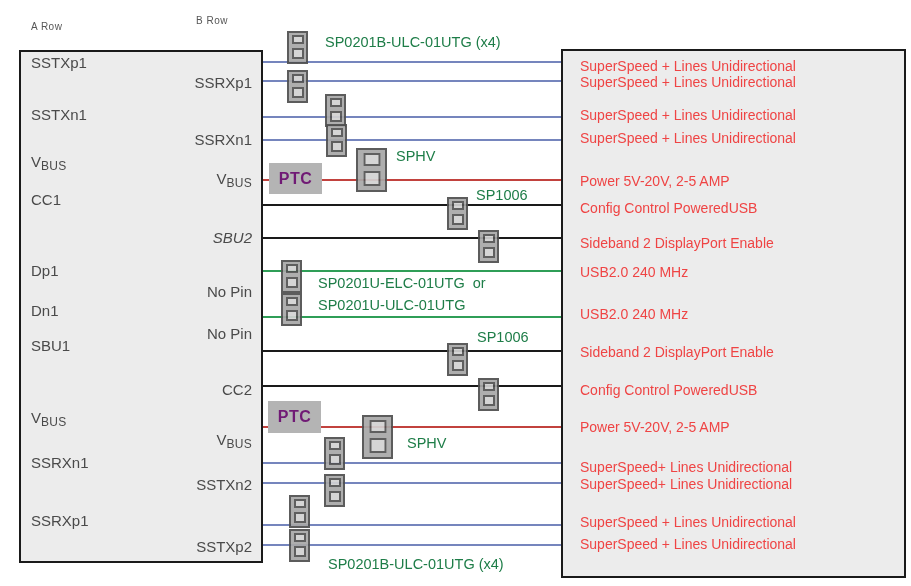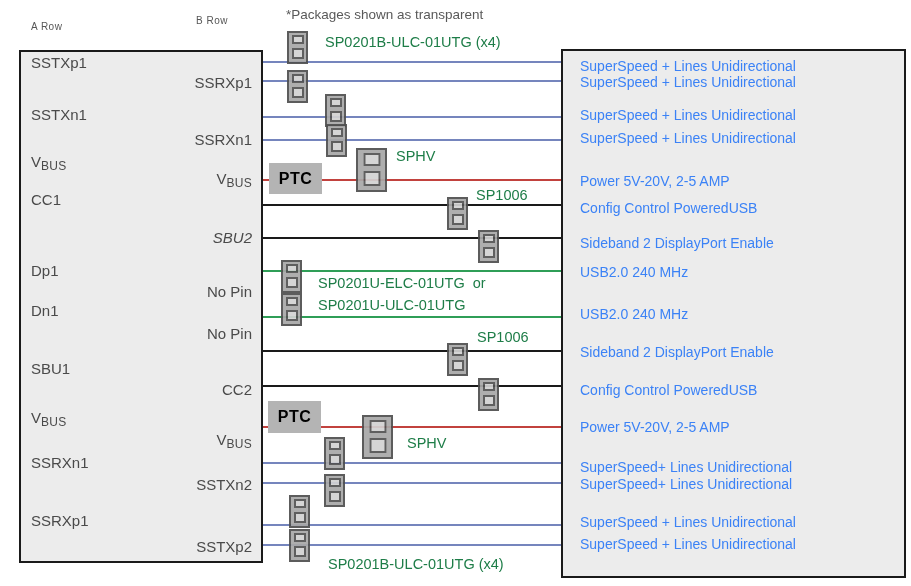--- a/index.html
+++ b/index.html
@@ -16,44 +16,43 @@
     background:#ececec;border:2.5px solid #1a1a1a;box-sizing:border-box;z-index:1;
   }
   .descbox{
     position:absolute;left:561px;top:49px;width:345px;height:529px;
     background:#ececec;border:2.5px solid #1a1a1a;box-sizing:border-box;z-index:1;
   }
   .pin{position:absolute;font-size:15px;color:#4a4a4a;white-space:nowrap;transform:translateY(-50%);z-index:3;text-align:center;}
   .pin.b{text-align:right;}
   .pin sub{font-size:12px;letter-spacing:.3px;vertical-align:-3px;}
   .wire{position:absolute;height:2px;z-index:2;}
-  .desc{position:absolute;font-size:14px;color:#3b82f6;white-space:pre;transform:translateY(-50%);z-index:3;}
+  .desc{position:absolute;font-size:14px;color:#ef4444;white-space:pre;transform:translateY(-50%);z-index:3;}
   .part{position:absolute;font-size:14.5px;color:#1e7d48;white-space:pre;transform:translateY(-50%);z-index:5;}
   .ptc{
-    position:absolute;background:#b4b4b4;color:#000000;font-size:16px;font-weight:bold;
+    position:absolute;background:#b4b4b4;color:#701a75;font-size:16px;font-weight:bold;
     display:flex;align-items:center;justify-content:center;z-index:4;letter-spacing:.5px;
   }
   .pkg{position:absolute;background:#a8a8a8;border:2px solid#4f4f4f;box-sizing:border-box;z-index:4;opacity:.92;}
   .pkg .pad{position:absolute;left:50%;transform:translateX(-50%);background:#d2d2d2;border:2px solid #525252;box-sizing:border-box;}
   .pkg.s{width:21px;height:33px;}
   .pkg.s .pad{width:12px;}
   .pkg.s .pad.t{top:2px;height:9px;}
   .pkg.s .pad.b{bottom:3px;height:11px;}
   .pkg.l{width:31px;height:44px;}
   .pkg.l .pad{width:17px;}
   .pkg.l .pad.t{top:3px;height:13px;}
   .pkg.l .pad.b{bottom:4px;height:15px;}
 </style>
 </head>
 <body>
 
 <div id="stage">
   <div class="hdr" id="aRowHdr">A Row</div>
   <div class="hdr" id="bRowHdr">B Row</div>
-  <div class="note">*Packages shown as transparent</div>
   <div class="pinbox"></div>
   <div class="descbox"></div>
   <div id="layer">
       <div class="wire" style="left: 263px; width: 298px; top: 61px; background: rgb(117, 133, 189);"></div>
       <div class="desc" style="left: 580px; top: 66px;">SuperSpeed + Lines Unidirectional</div>
       <div class="wire" style="left: 263px; width: 298px; top: 80px; background: rgb(117, 133, 189);"></div>
       <div class="desc" style="left: 580px; top: 82px;">SuperSpeed + Lines Unidirectional</div>
       <div class="wire" style="left: 263px; width: 298px; top: 116px; background: rgb(117, 133, 189);"></div>
       <div class="desc" style="left: 580px; top: 115px;">SuperSpeed + Lines Unidirectional</div>
       <div class="wire" style="left: 263px; width: 298px; top: 139px; background: rgb(117, 133, 189);"></div>
@@ -81,21 +80,21 @@
       <div class="wire" style="left: 263px; width: 298px; top: 524px; background: rgb(117, 133, 189);"></div>
       <div class="desc" style="left: 580px; top: 522px;">SuperSpeed + Lines Unidirectional</div>
       <div class="wire" style="left: 263px; width: 298px; top: 544px; background: rgb(117, 133, 189);"></div>
       <div class="desc" style="left: 580px; top: 544px;">SuperSpeed + Lines Unidirectional</div>
       <div class="pin a" style="left: 31px; top: 62px;">SSTXp1</div>
       <div class="pin a" style="left: 31px; top: 114px;">SSTXn1</div>
       <div class="pin a" style="left: 31px; top: 163px;">V<sub>BUS</sub></div>
       <div class="pin a" style="left: 31px; top: 199px;">CC1</div>
       <div class="pin a" style="left: 31px; top: 270px;">Dp1</div>
       <div class="pin a" style="left: 31px; top: 310px;">Dn1</div>
-      <div class="pin a" style="left: 31px; top: 345px; margin-top: 23px;">SBU1</div>
+      <div class="pin a" style="left: 31px; top: 345px;">SBU1</div>
       <div class="pin a" style="left: 31px; top: 419px;">V<sub>BUS</sub></div>
       <div class="pin a" style="left: 31px; top: 462px;">SSRXn1</div>
       <div class="pin a" style="left: 31px; top: 520px;">SSRXp1</div>
       <div class="pin b" style="right: 659px; top: 82px;">SSRXp1</div>
       <div class="pin b" style="right: 659px; top: 139px;">SSRXn1</div>
       <div class="pin b" style="right: 659px; top: 180px;">V<sub>BUS</sub></div>
       <div class="pin b" style="right: 659px; top: 237px; font-style: italic;">SBU2</div>
       <div class="pin b" style="right: 659px; top: 291px;">No Pin</div>
       <div class="pin b" style="right: 659px; top: 333px;">No Pin</div>
       <div class="pin b" style="right: 659px; top: 389px;">CC2</div>

